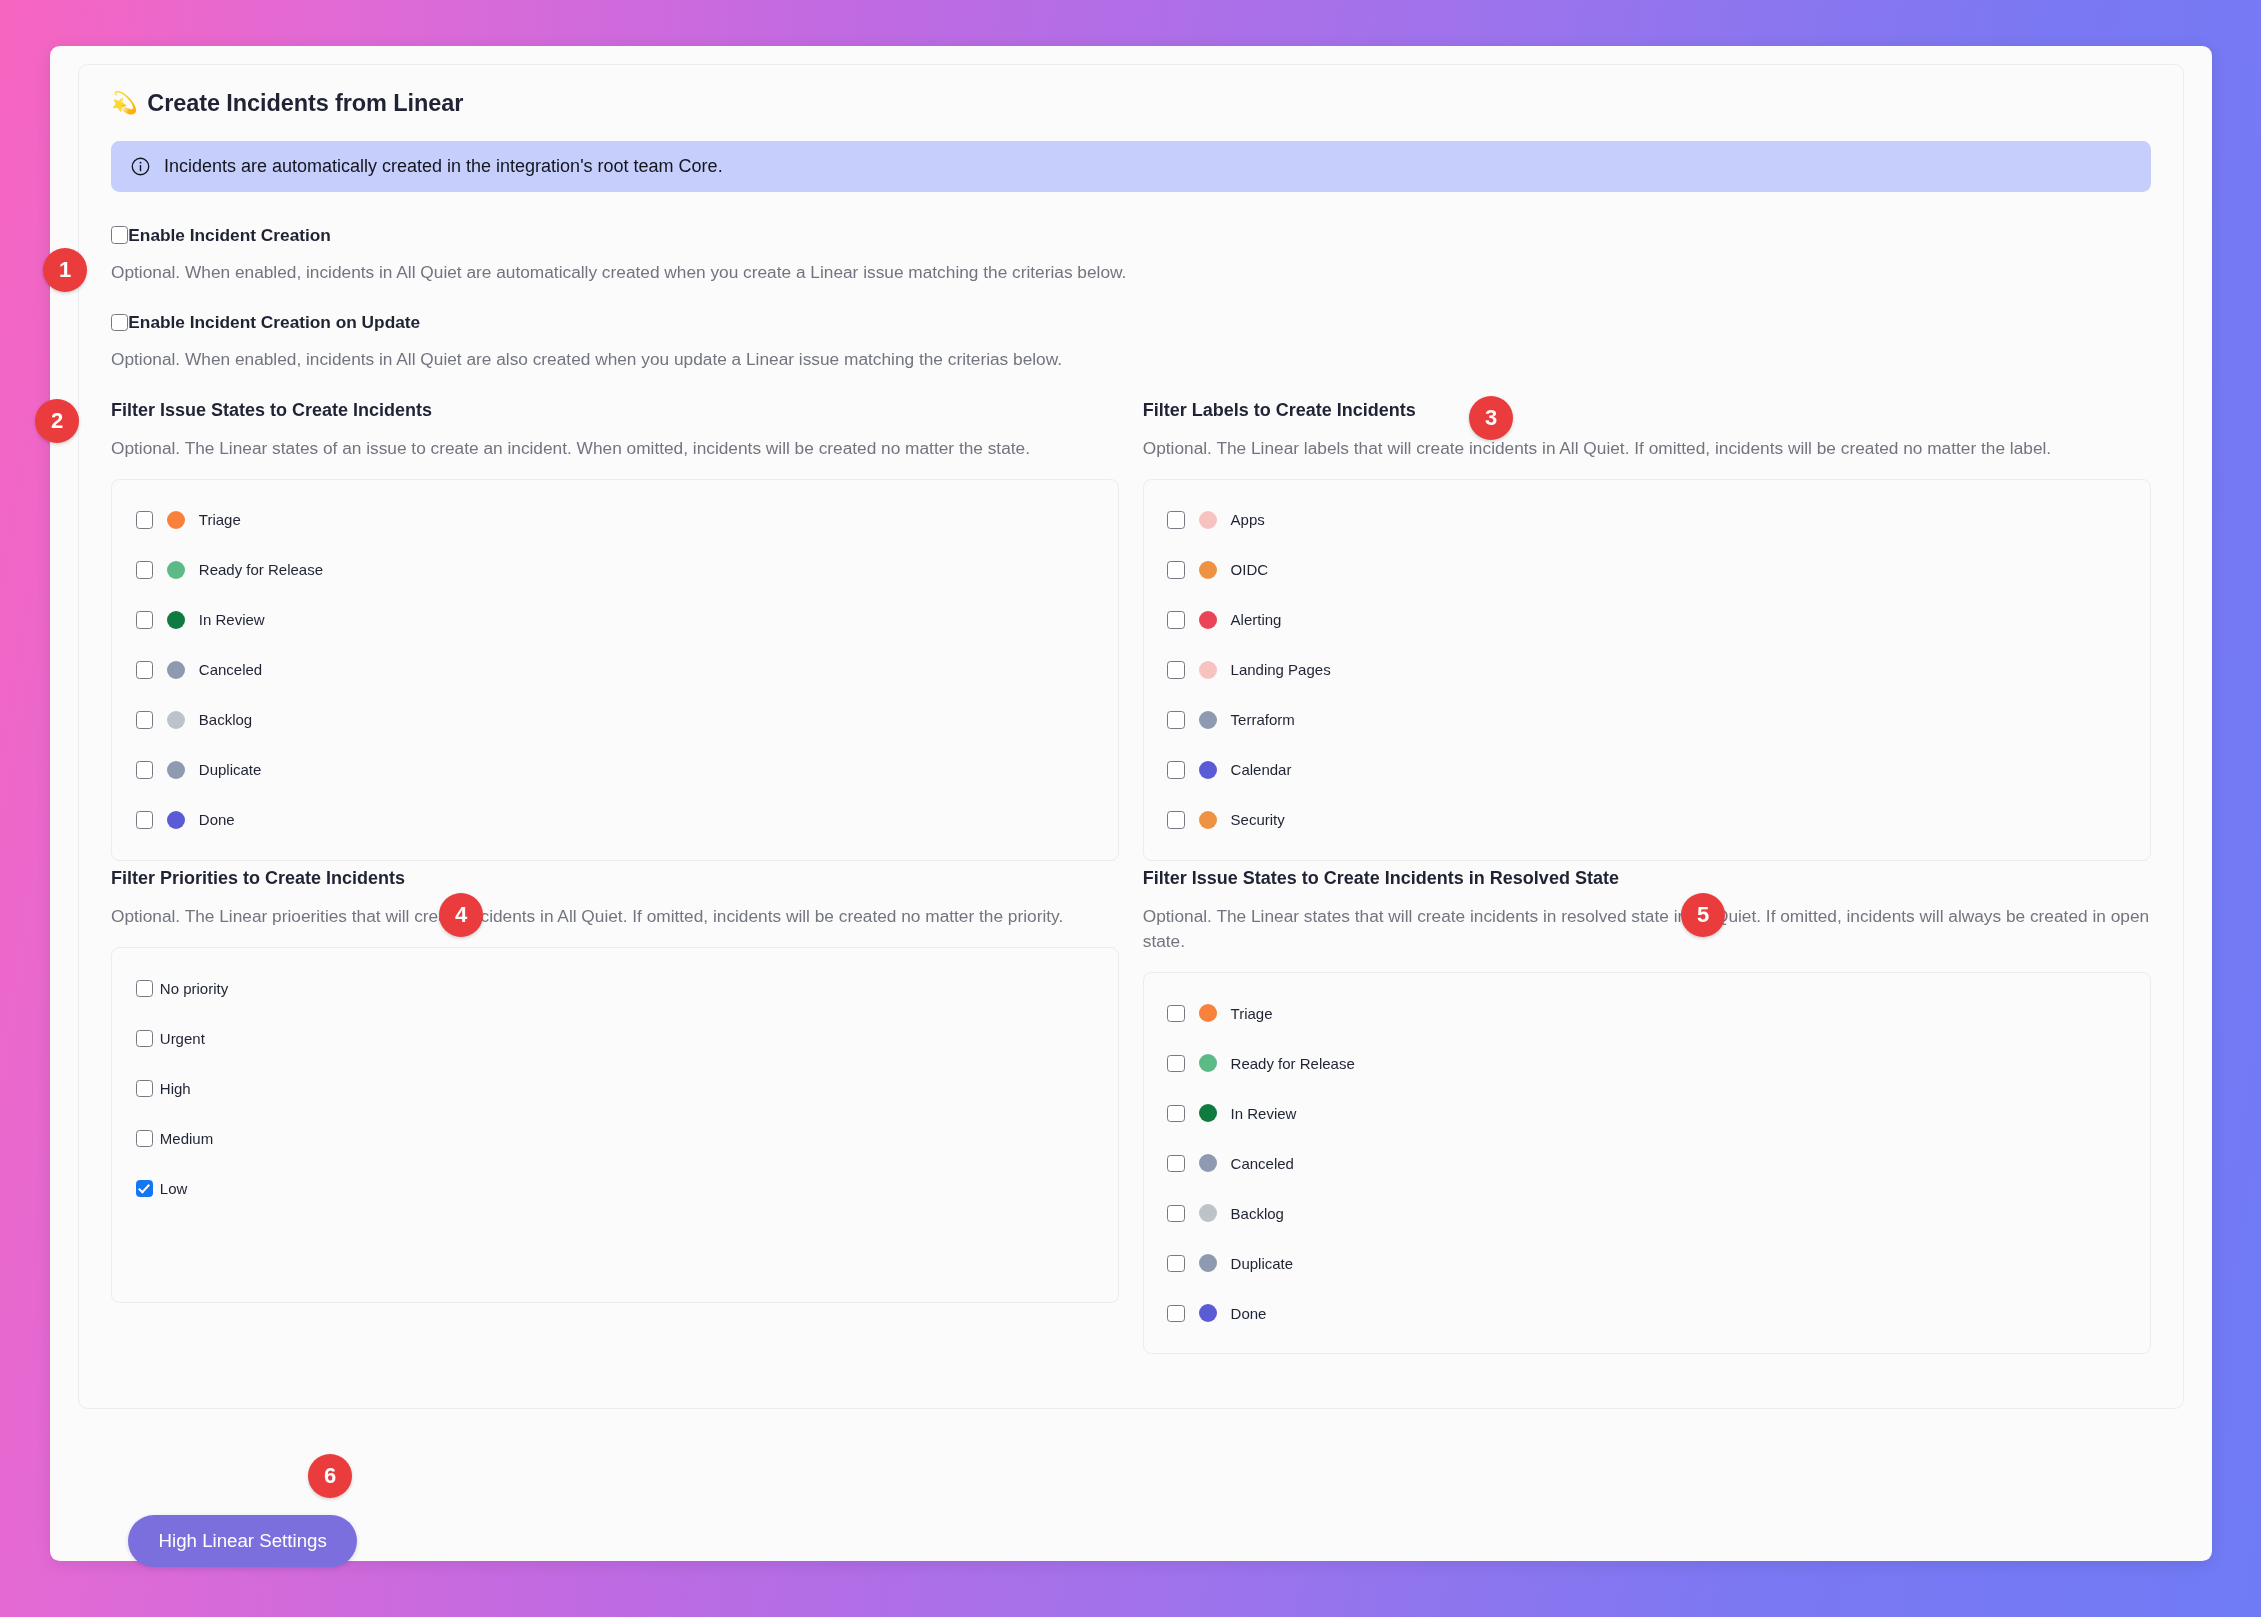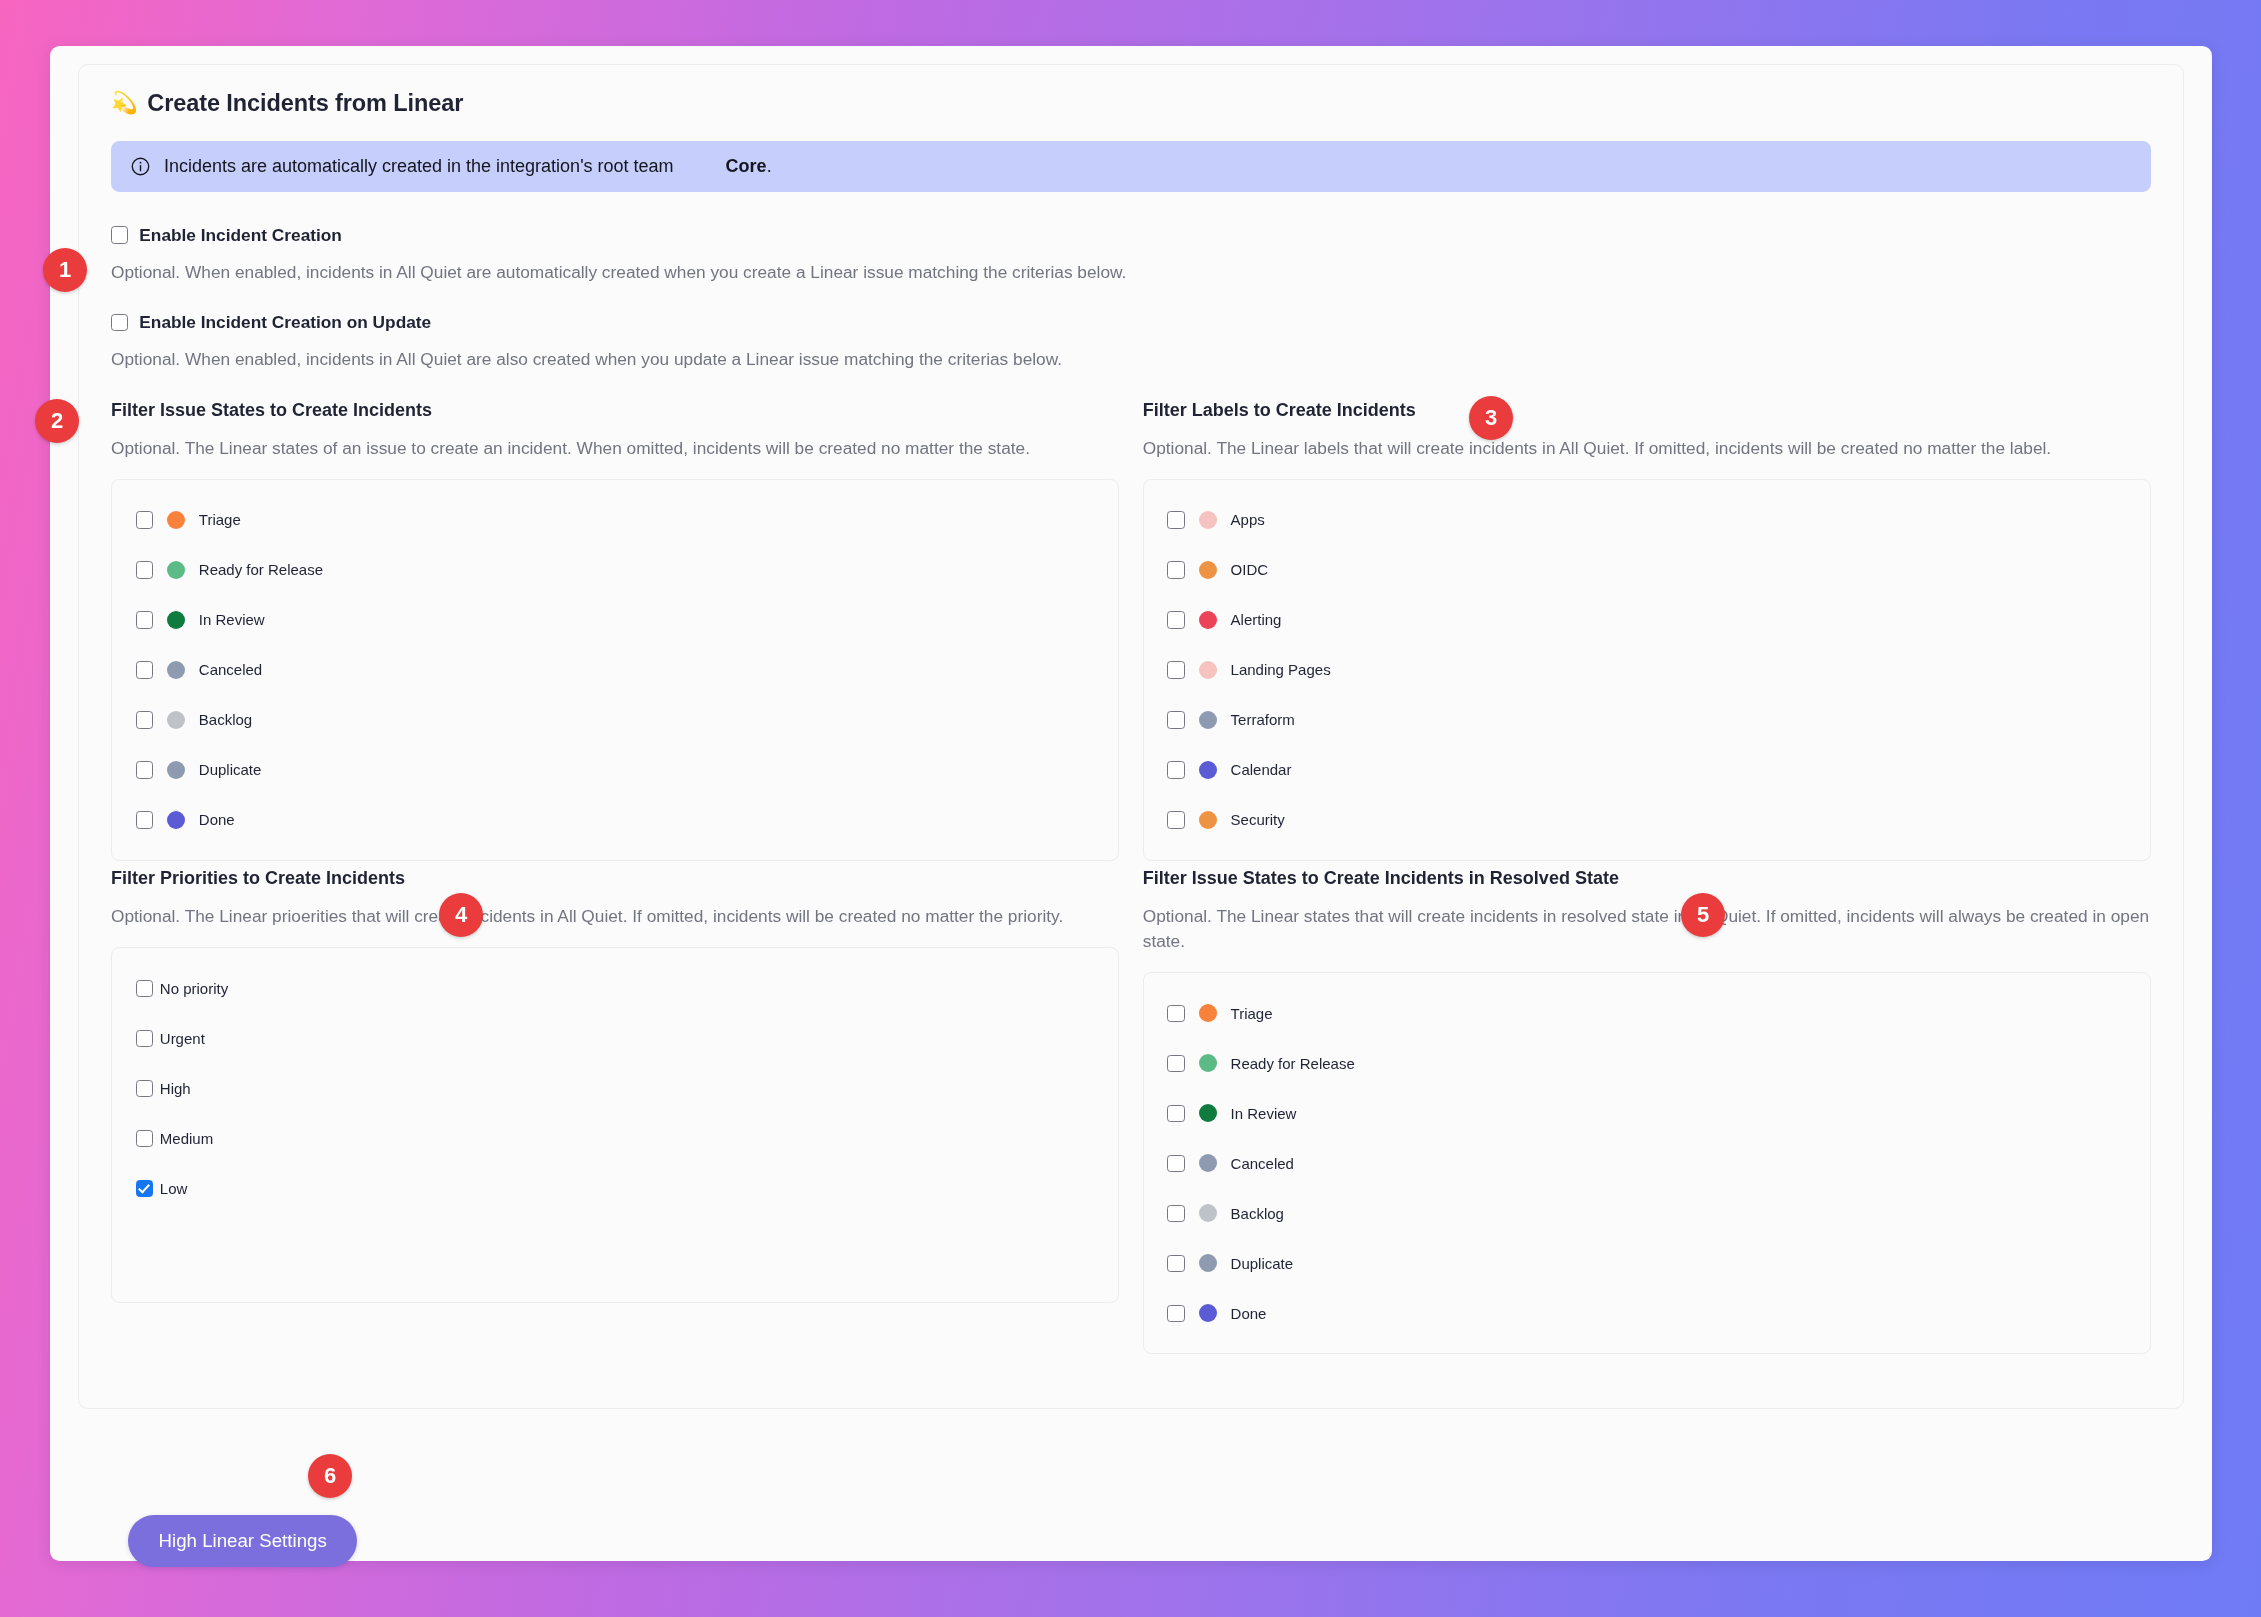--- a/index.html
+++ b/index.html
@@ -68,27 +68,27 @@
   }
   .info-icon {
     width: 21px; height: 21px;
     flex: 0 0 21px;
     display: block;
   }
   .info-text {
     font-size: 18px;
     color: #14161f;
   }
-  .info-text b { font-weight: 700; margin-left: 47px; }
+  .info-text b { font-weight: 400; }
 
   
   .toggle-row {
     display: flex;
     align-items: center;
-    gap: 11px;
+    gap: 0;
     margin-bottom: 14px;
   }
   .toggle-label {
     font-size: 17.3px;
     font-weight: 700;
     color: #1f2333;
   }
   .helper-text {
     font-size: 17.3px;
     color: #72757f;

